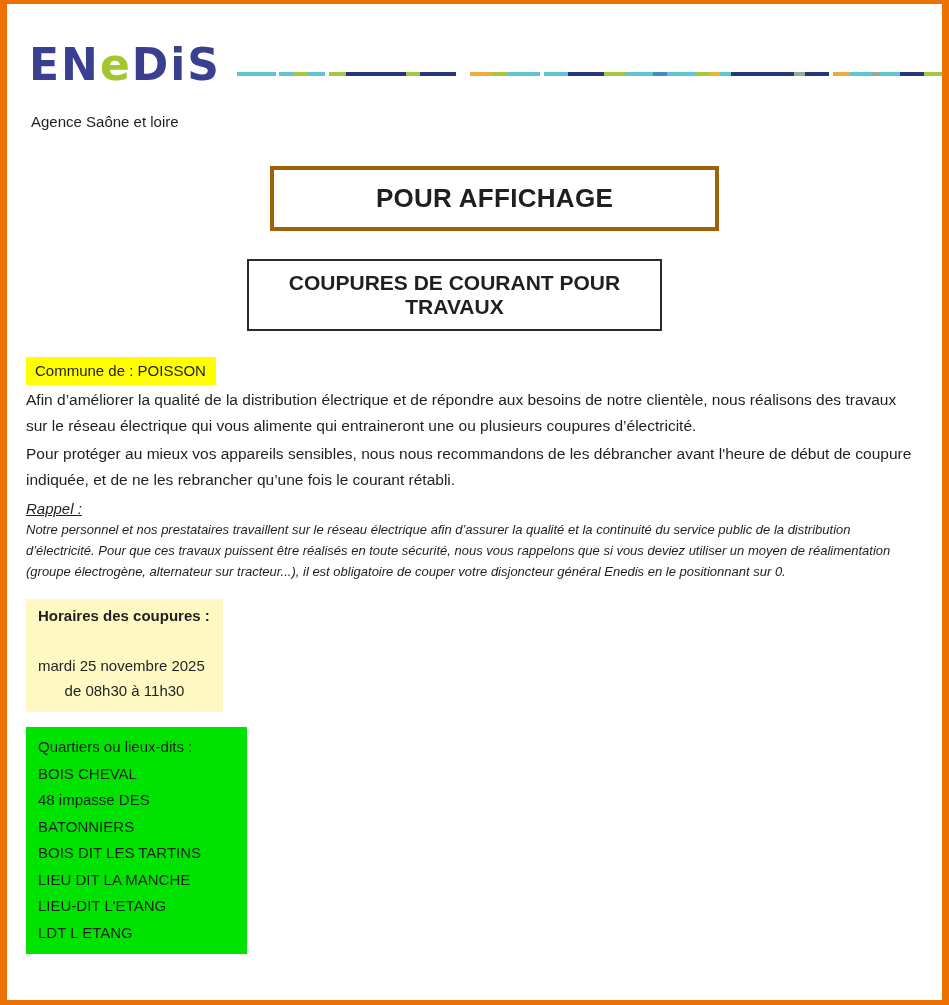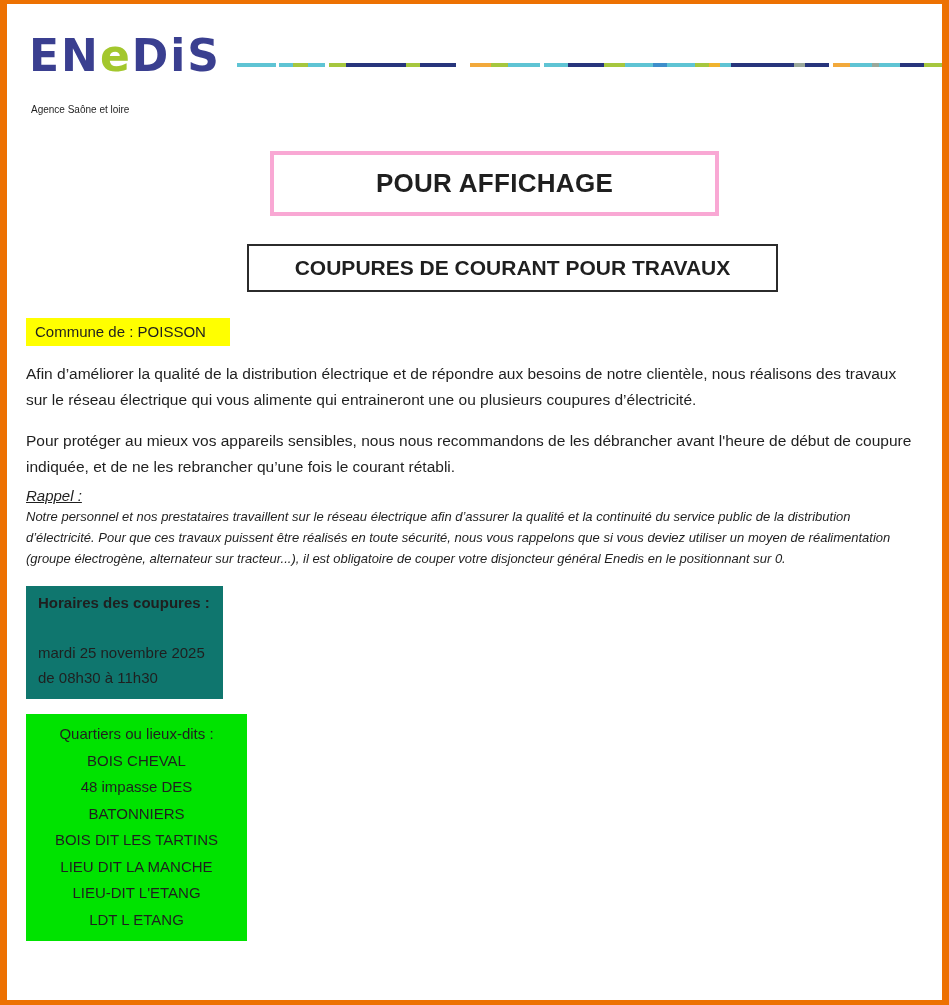--- a/index.html
+++ b/index.html
@@ -7,21 +7,21 @@
     position:relative; box-sizing:border-box;
     width:949px; height:1005px;
     background:#ffffff;
     border:solid #ED7102;
     border-width:4px 7px 5px 7px;
     font-family:"Liberation Sans", sans-serif;
     color:#1f1f1f;
     overflow:hidden;
   }
   
-  .header { display:flex; align-items:flex-end; padding:10px 0 0 22px; height:64px; }
+  .header { display:flex; align-items:flex-end; padding:10px 0 0 22px; height:64px;margin-top:9px; }
   .logo { font-family:"DejaVu Sans", sans-serif; font-weight:bold; font-size:44px; line-height:1; letter-spacing:2px; color:#3A3F90; white-space:nowrap; }
   .logo .lg-green { color:#A3C72D; }
   .brand-line {
     flex:1; height:4px; margin:0 0 11px 16px;
     background:linear-gradient(90deg,
       #5fc4d4 0%, #5fc4d4 5.5%, #ffffff 5.5%, #ffffff 6%,
       #5fc4d4 6%, #5fc4d4 8%, #a6c73e 8%, #a6c73e 10%,
       #5fc4d4 10%, #5fc4d4 12.5%, #ffffff 12.5%, #ffffff 13%,
       #a6c73e 13%, #a6c73e 15.5%, #27357c 15.5%, #27357c 24%,
       #a6c73e 24%, #a6c73e 26%, #27357c 26%, #27357c 31%,
@@ -32,44 +32,44 @@
       #5fc4d4 55%, #5fc4d4 59%, #3e8ecb 59%, #3e8ecb 61%,
       #5fc4d4 61%, #5fc4d4 65%, #a6c73e 65%, #a6c73e 67%,
       #f0b32e 67%, #f0b32e 68.5%, #5fc4d4 68.5%, #5fc4d4 70%,
       #27357c 70%, #27357c 79%, #9aa89a 79%, #9aa89a 80.5%,
       #27357c 80.5%, #27357c 84%, #ffffff 84%, #ffffff 84.5%,
       #f2a93b 84.5%, #f2a93b 87%, #5fc4d4 87%, #5fc4d4 90%,
       #9aa89a 90%, #9aa89a 91%, #5fc4d4 91%, #5fc4d4 94%,
       #27357c 94%, #27357c 97.5%, #a6c73e 97.5%, #a6c73e 100%);
   }
   
-  .agency { margin:26px 0 0 24px; font-size:10px; }
+  .agency { margin:26px 0 0 24px; font-size:15px; }
   .banner {
     box-sizing:border-box; width:449px; margin:36px 0 0 263px;
-    border:4px solid #f9a8d4; text-align:center;
+    border:4px solid #a16207; text-align:center;
     font-weight:bold; font-size:26px; padding:13px 4px; letter-spacing:0.3px;
   }
   .subtitle {
-    box-sizing:border-box; width:531px; margin:28px 0 0 240px;
+    box-sizing:border-box; width:415px; margin:28px 0 0 240px;
     border:2px solid #2b2b2b; text-align:center;
     font-weight:bold; font-size:21px; padding:10px 4px;
   }
   
-  .commune { display:inline-block; margin:26px 0 0 19px; padding:5px 24px 6px 9px; background:#FFFF00; font-size:15px; }
-  .para { margin:15px 22px 0 19px; font-size:15.5px; line-height:26px; }
+  .commune { display:inline-block; margin:26px 0 0 19px; padding:5px 10px 6px 9px; background:#FFFF00; font-size:15px; }
+  .para { margin:2px 22px 0 19px; font-size:15.5px; line-height:26px; }
   .rappel-label { margin:7px 0 2px 19px; font-size:15px; font-style:italic; text-decoration:underline; }
   .rappel-text { margin:2px 22px 0 19px; font-size:13px; font-style:italic; line-height:21px; }
   
-  .horaires { box-sizing:border-box; width:197px; margin:17px 0 0 19px; background:#0f766e; padding:7px 12px 9px 12px; font-size:15px; }
+  .horaires { box-sizing:border-box; width:197px; margin:17px 0 0 19px; background:#fef9c3; padding:7px 12px 9px 12px; font-size:15px; }
   .horaires .h-title { font-weight:bold; line-height:20px; }
   .horaires .h-gap { height:27px; }
   .horaires .h-date { line-height:26px; }
-  .horaires .h-time { line-height:24px; }
+  .horaires .h-time { line-height:24px;text-align:center; }
   .quartiers { box-sizing:border-box; width:221px; margin:15px 0 0 19px; background:#00E300; padding:7px 12px 8px 12px; font-size:15px; }
-  .quartiers div { line-height:26.5px;text-align:center; }
+  .quartiers div { line-height:26.5px; }
 </style>
 </head>
 <body>
 
 <div class="page">
 
   <div class="header">
     <div class="logo"><span>EN</span><span class="lg-green">e</span><span>DiS</span></div>
     <div class="brand-line"></div>
   </div>

